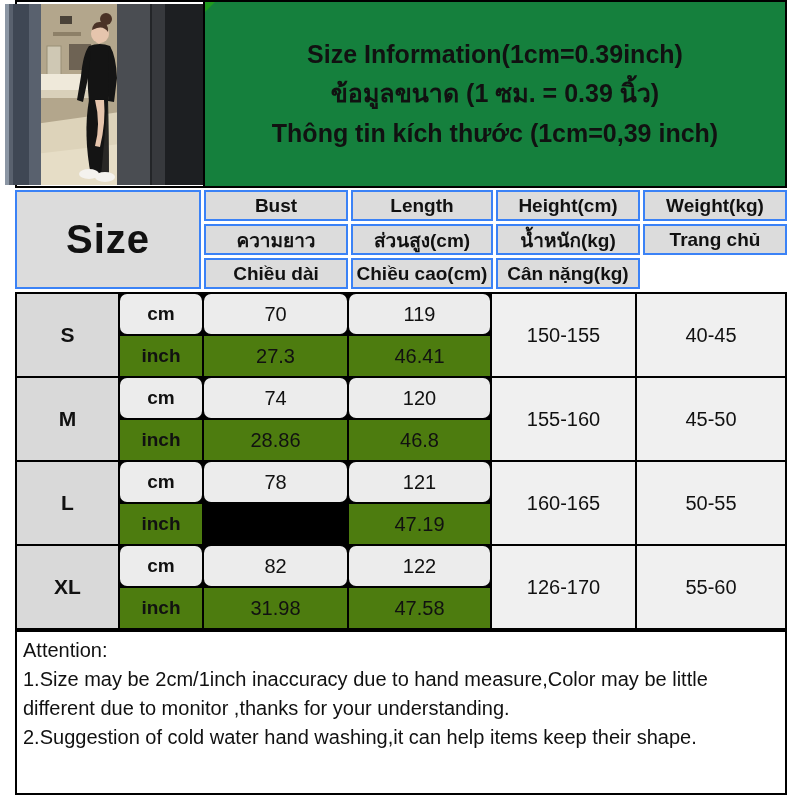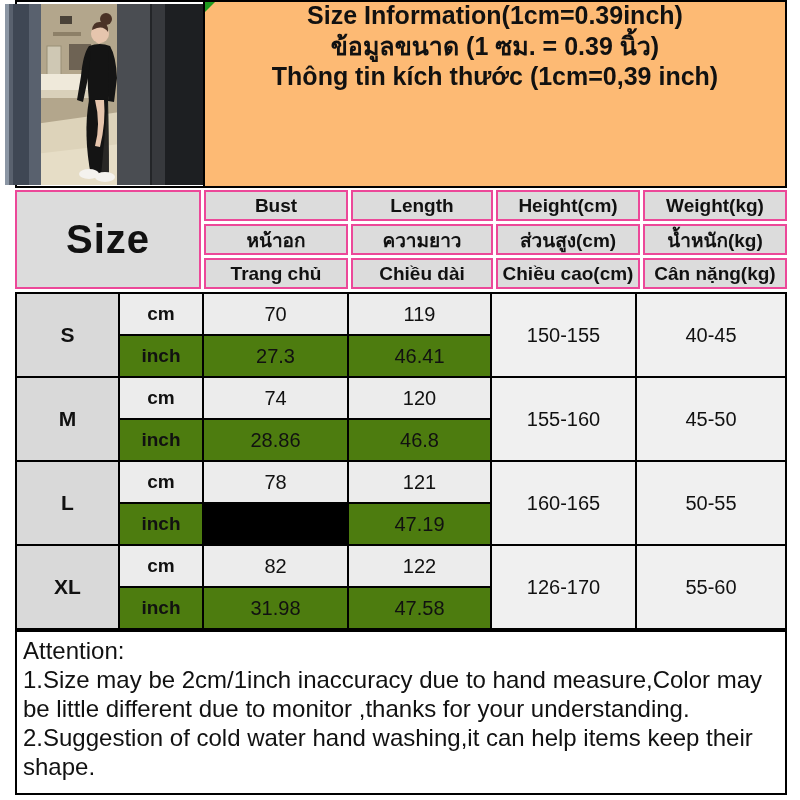--- a/index.html
+++ b/index.html
@@ -6,50 +6,50 @@
   *{box-sizing:border-box;}
   .canvas{
     position:relative;width:800px;height:800px;background:#ffffff;overflow:hidden;
     font-family:"Liberation Sans","DejaVu Sans",sans-serif;color:#111;
   }
 
   
   .toprow{position:absolute;left:15px;top:0;width:772px;height:188px;border:2px solid #000;display:flex;background:#fff;}
   .photo-cell{width:186px;height:100%;position:relative;background:#fff;}
   .photo{position:absolute;left:-12px;top:2px;width:198px;height:181px;z-index:2;}
-  .title-cell{flex:1;background:#fdba74;border-left:2px solid #000;position:relative;
-    display:flex;flex-direction:column;justify-content:flex-start;align-items:center;gap:3px;}
+  .title-cell{flex:1;background:#15803d;border-left:2px solid #000;position:relative;
+    display:flex;flex-direction:column;justify-content:center;align-items:center;gap:12px;}
   .flag{position:absolute;left:0;top:0;width:0;height:0;border-top:10px solid #1f9a1f;border-right:10px solid transparent;}
   .title-line{font-weight:bold;font-size:25px;line-height:1.1;white-space:nowrap;}
 
   
   .header-grid{position:absolute;left:15px;top:190px;width:772px;
     display:grid;grid-template-columns:186px 144px 142px 144px 144px;
     grid-template-rows:31px 31px 31px;gap:3px;}
-  .hc{border:2px solid #ec4899;background:#dcdcdc;display:flex;align-items:center;justify-content:center;
+  .hc{border:2px solid #3b82f6;background:#dcdcdc;display:flex;align-items:center;justify-content:center;
     font-weight:bold;font-size:19px;white-space:nowrap;}
   .size-cell{grid-column:1;grid-row:1/4;font-size:40px;letter-spacing:1px;}
 
   
   .body-grid{position:absolute;left:15px;top:292px;width:772px;background:#000;
     display:grid;grid-template-columns:101px 82px 143px 141px 143px 148px;
     grid-template-rows:repeat(8,40px);gap:2px;padding:2px;}
   .bc{background:#4d7c0f;display:flex;align-items:center;justify-content:center;font-size:20px;}
   .bc.sz{background:#d9d9d9;font-weight:bold;font-size:21px;}
   .bc.unit{font-weight:bold;font-size:19px;}
-  .bc.cmrow{background:#ececec;}
+  .bc.cmrow{background:#ececec;border-radius:7px;}
   .bc.merged{background:#f0f0f0;}
   .gc1{grid-column:1}.gc2{grid-column:2}.gc3{grid-column:3}.gc4{grid-column:4}.gc5{grid-column:5}.gc6{grid-column:6}
   .r12{grid-row:1/3}.r34{grid-row:3/5}.r56{grid-row:5/7}.r78{grid-row:7/9}
   .r1{grid-row:1}.r2{grid-row:2}.r3{grid-row:3}.r4{grid-row:4}
   .r5{grid-row:5}.r6{grid-row:6}.r7{grid-row:7}.r8{grid-row:8}
 
   
   .attention{position:absolute;left:15px;top:630px;width:772px;height:165px;border:2px solid #000;
-    background:#fff;padding:4px 6px;font-size:24px;line-height:29px;}
+    background:#fff;padding:4px 6px;font-size:20px;line-height:29px;}
 </style>
 </head>
 <body>
 
 <div class="canvas">
 
   <div class="toprow">
     <div class="photo-cell">
       <svg class="photo" viewBox="0 0 198 181" preserveAspectRatio="none">
 
@@ -98,21 +98,20 @@
       <div class="title-line">Thông tin kích thước (1cm=0,39 inch)</div>
     </div>
   </div>
 
   <div class="header-grid">
     <div class="hc size-cell">Size</div>
     <div class="hc">Bust</div>
     <div class="hc">Length</div>
     <div class="hc">Height(cm)</div>
     <div class="hc">Weight(kg)</div>
-    <div class="hc">หน้าอก</div>
     <div class="hc">ความยาว</div>
     <div class="hc">ส่วนสูง(cm)</div>
     <div class="hc">น้ำหนัก(kg)</div>
     <div class="hc">Trang chủ</div>
     <div class="hc">Chiều dài</div>
     <div class="hc">Chiều cao(cm)</div>
     <div class="hc">Cân nặng(kg)</div>
   </div>
 
   <div class="body-grid">

